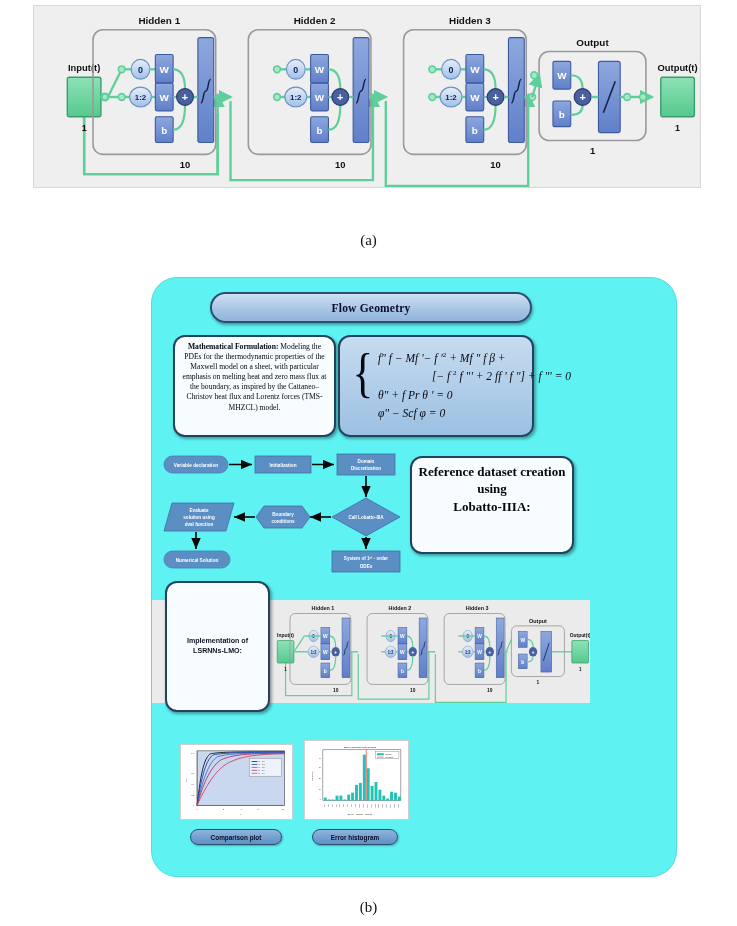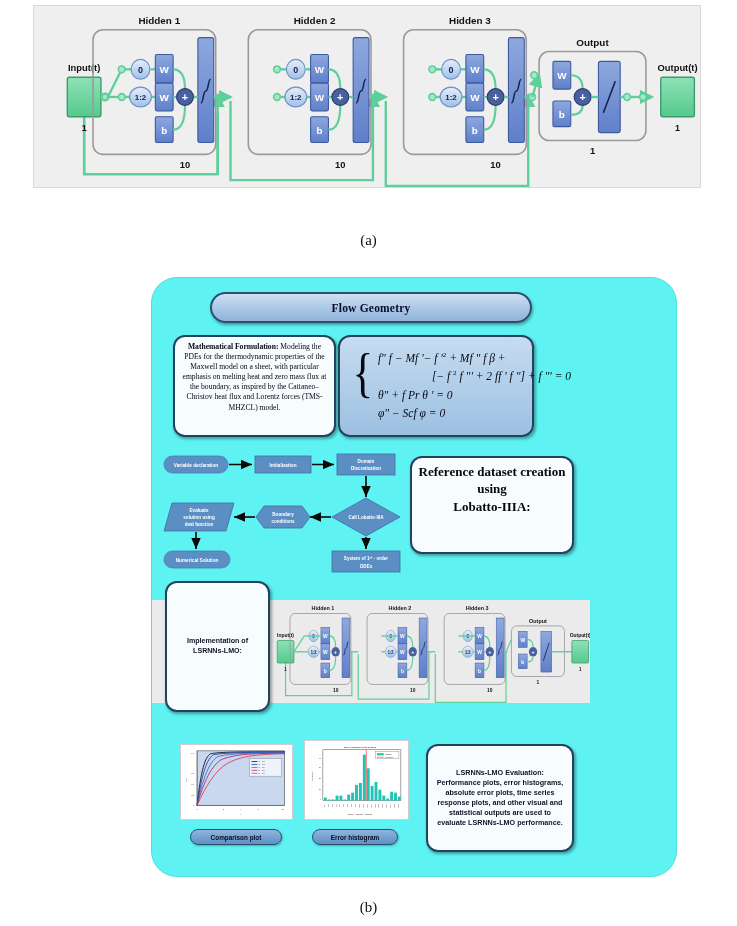--- a/index.html
+++ b/index.html
@@ -657,22 +657,16 @@
         <text x="80" y="65" transform="rotate(-90 80 65)" text-anchor="end">0.010</text>
         <text x="84" y="65" transform="rotate(-90 84 65)" text-anchor="end">0.012</text>
         <text x="88" y="65" transform="rotate(-90 88 65)" text-anchor="end">0.014</text>
         <text x="92" y="65" transform="rotate(-90 92 65)" text-anchor="end">0.016</text>
         <text x="96" y="65" transform="rotate(-90 96 65)" text-anchor="end">0.018</text>
       </g>
     </svg>
   </div>
   <div class="pill pill2">Error histogram</div>
 
-  <div class="rbox white evalbox">
-    <div>
-      <b>LSRNNs-LMO Evaluation:</b><br>
-      <span>Performance plots, error histograms, absolute error plots, time series response plots, and other visual and statistical outputs are used to evaluate LSRNNs-LMO performance.</span>
-    </div>
-  </div>
 
 </div>
 
 <div class="cap cap-b">(b)</div>
 
 </body></html>

